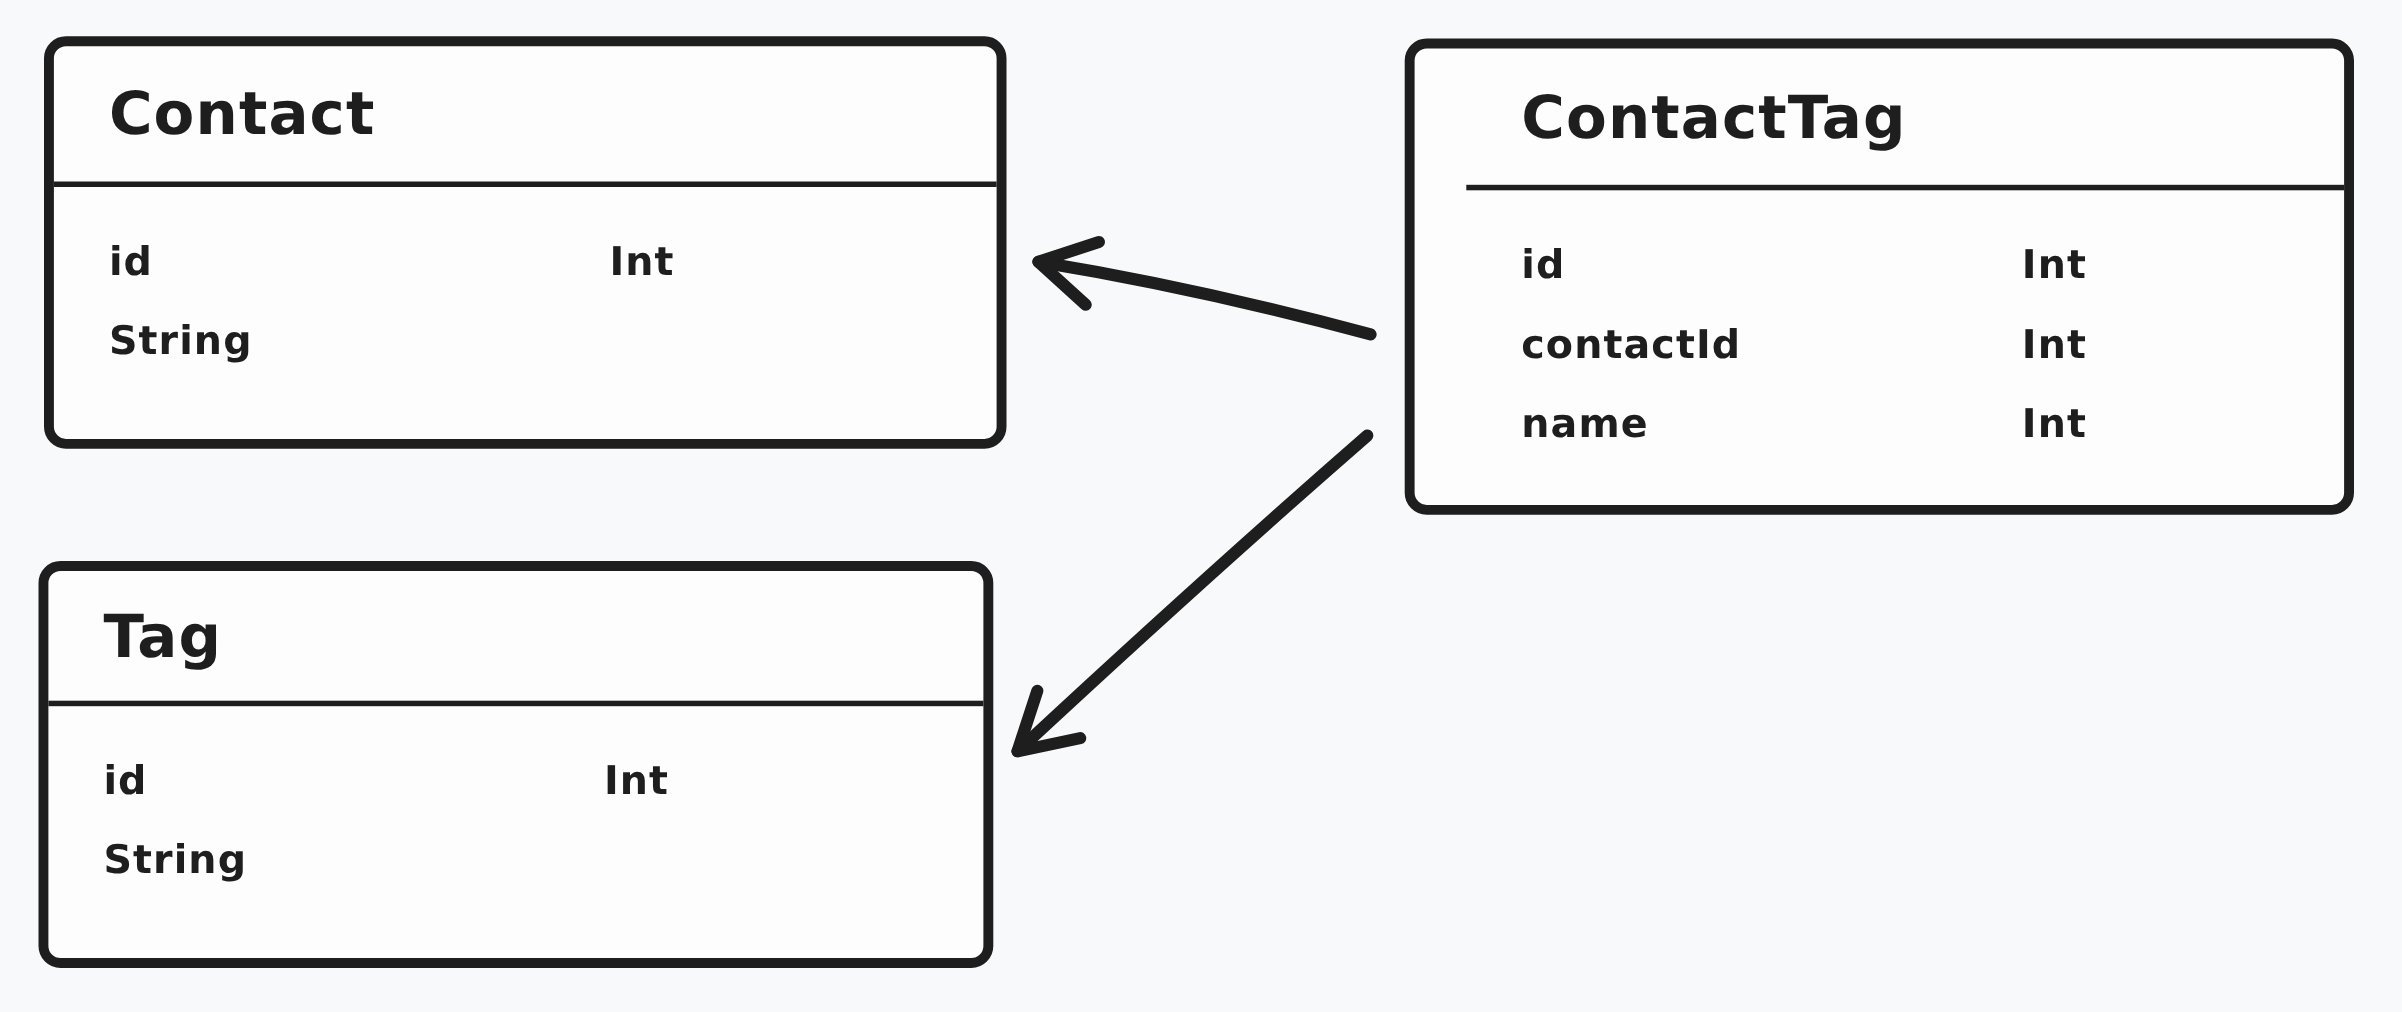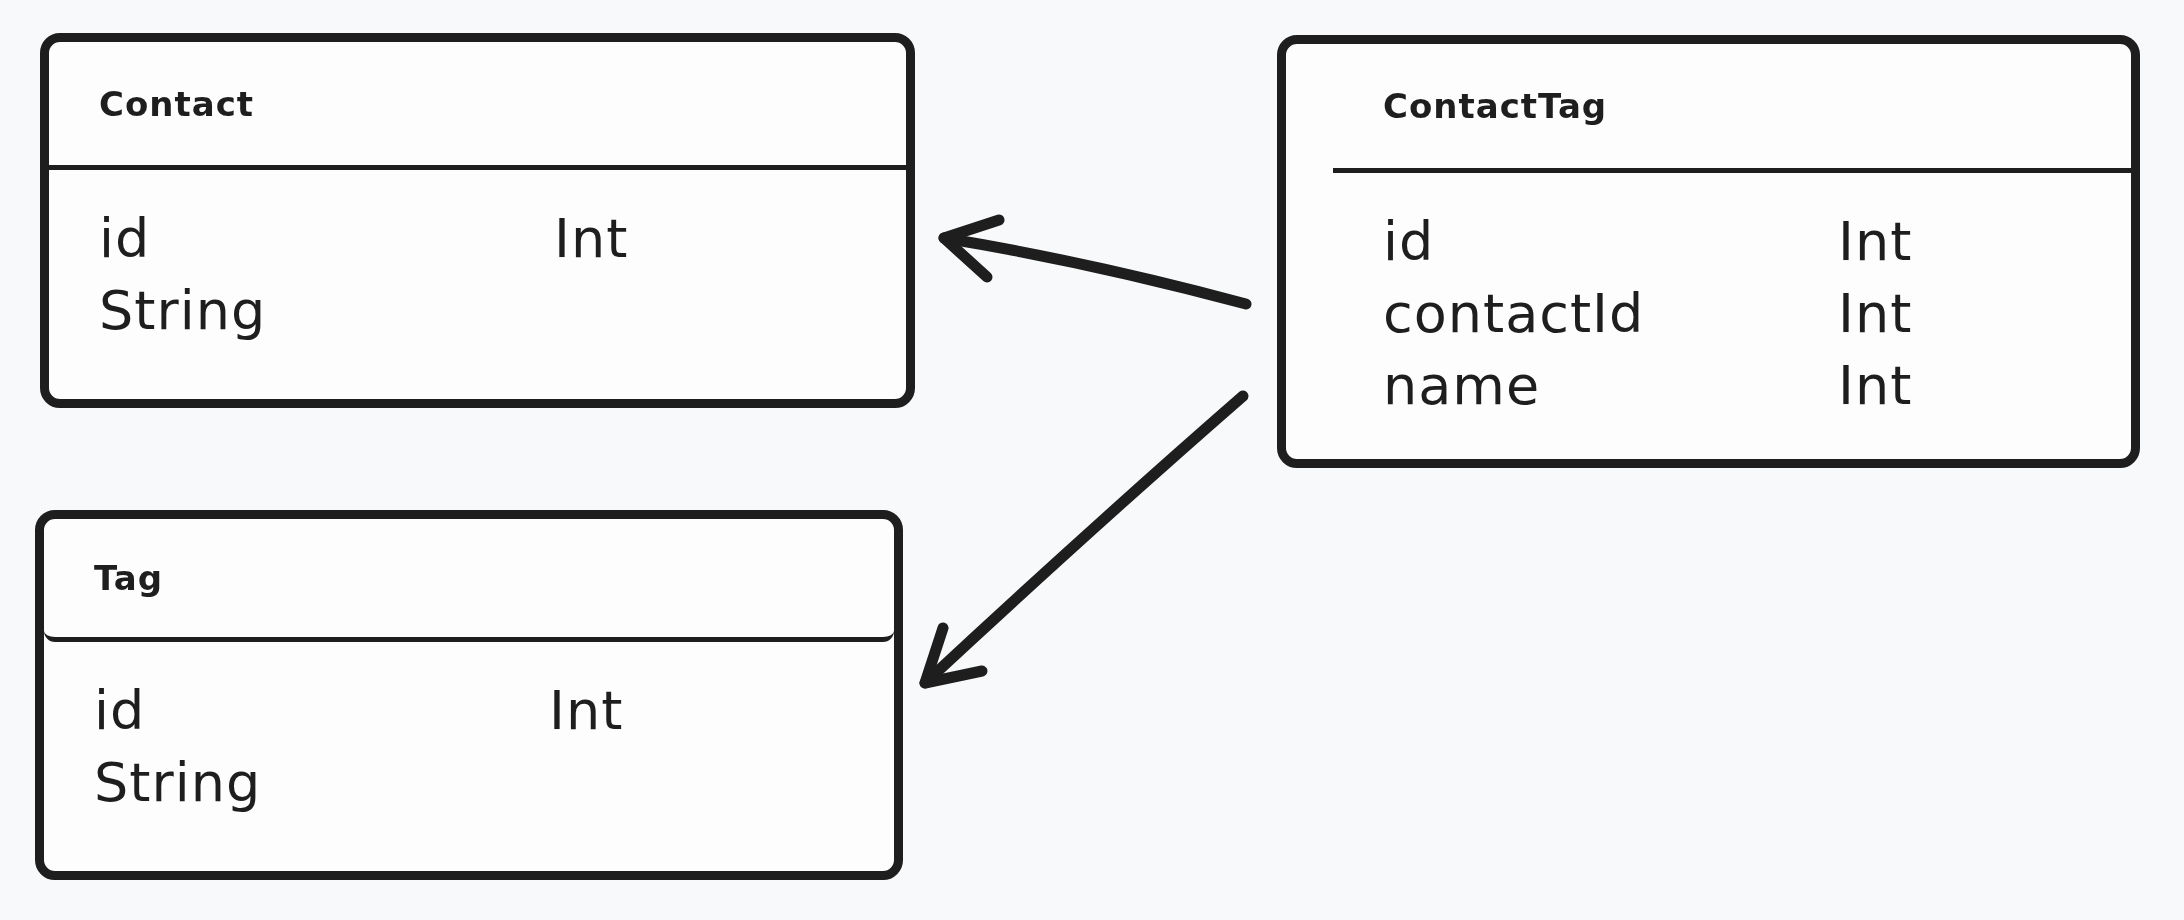--- a/index.html
+++ b/index.html
@@ -22,48 +22,48 @@
     border: 9px solid #1e1e1e;
     border-radius: 20px;
     color: #1e1e1e;
   }
   .entity-header {
     box-sizing: border-box;
     display: flex;
     align-items: center;
     padding-left: 50px;
     border-bottom: 5px solid #1e1e1e;
-    font-size: 34px;
+    font-size: 54px;
     font-weight: 700;
     letter-spacing: 1px;
     white-space: nowrap;
   }
   .entity-body {
     padding: 32px 0 0 50px;
   }
   .field-row {
     display: flex;
     align-items: center;
     height: 72px;
-    font-size: 54px;
-    font-weight: 400;
+    font-size: 36px;
+    font-weight: 700;
     letter-spacing: 1px;
     white-space: nowrap;
   }
   .field-name { width: 455px; flex: 0 0 auto; }
   .field-type { flex: 0 0 auto; }
 
   #entity-contact    { left: 40px;   top: 33px;  width: 875px; height: 375px; }
   #entity-contact    .entity-header { height: 128px; }
 
   #entity-contacttag { left: 1277px; top: 35px;  width: 863px; height: 433px; padding-left: 47px; }
   #entity-contacttag .entity-header { height: 129px; }
 
   #entity-tag        { left: 35px;   top: 510px; width: 868px; height: 370px; }
-  #entity-tag        .entity-header { height: 123px; border-radius: 11px; }
+  #entity-tag        .entity-header { height: 123px; }
 
   svg.arrows {
     position: absolute;
     left: 0; top: 0;
     width: 2184px;
     height: 920px;
   }
   svg.arrows path {
     stroke: #1e1e1e;
     stroke-width: 11;

